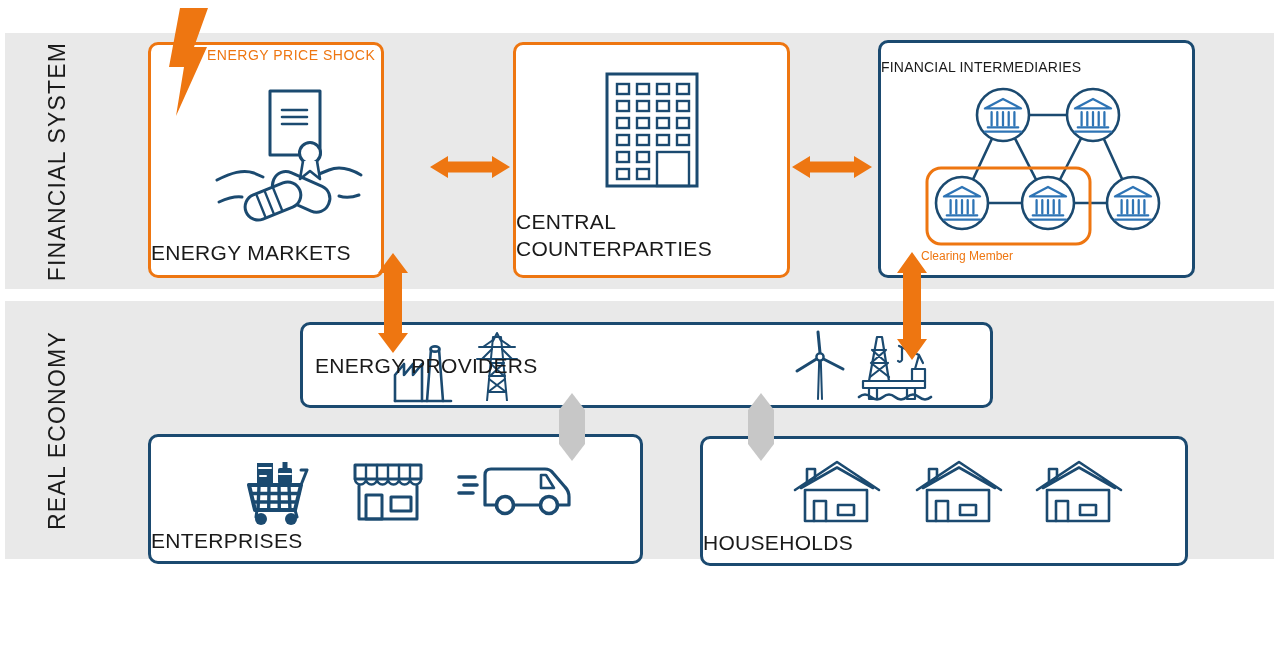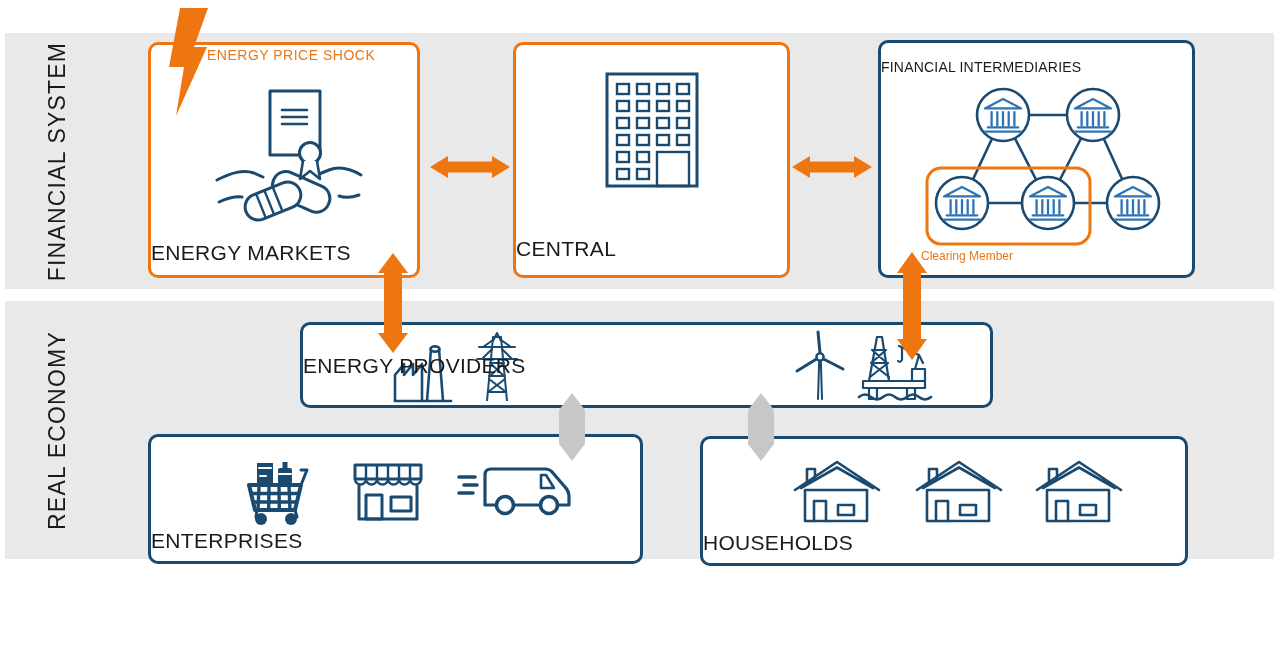--- a/index.html
+++ b/index.html
@@ -15,21 +15,21 @@
   .band{position:absolute;left:5px;width:1269px;background:var(--band-bg);}
   #band-fs{top:33px;height:256px;}
   #band-re{top:301px;height:258px;}
   .band-label-wrap{position:absolute;left:0;top:0;width:105px;height:100%;
     display:flex;align-items:center;justify-content:center;}
   .band-label{transform:rotate(-90deg);white-space:nowrap;font-size:23px;
     letter-spacing:1.2px;color:var(--label-black);}
   .box{position:absolute;background:#fff;border-radius:10px;z-index:2;}
   .box.orange{border:3px solid var(--orange);}
   .box.navy{border:3px solid var(--navy);}
-  #box-energy-markets{left:148px;top:42px;width:272px;height:236px;}
+  #box-energy-markets{left:148px;top:42px;width:236px;height:236px;}
   #box-ccp{left:513px;top:42px;width:277px;height:236px;}
   #box-fi{left:878px;top:40px;width:317px;height:238px;}
   #box-ep{left:300px;top:322px;width:693px;height:86px;}
   #box-ent{left:148px;top:422px;width:495px;height:130px;margin-top:12px;}
   #box-hh{left:700px;top:422px;width:488px;height:130px;margin-top:14px;}
   .box-label{position:absolute;left:0;right:0;text-align:left;font-size:21px;
     letter-spacing:0.3px;color:var(--label-black);}
   .abs{position:absolute;}
   .arrow{position:absolute;z-index:3;}
   #lightning{position:absolute;left:164px;top:8px;z-index:6;}
@@ -110,20 +110,21 @@
           <rect x="13" y="81" width="12" height="10"></rect>
             <rect x="33" y="81" width="12" height="10"></rect>
           <rect x="13" y="98" width="12" height="10"></rect>
             <rect x="33" y="98" width="12" height="10"></rect>
           <rect x="53" y="81" width="32" height="34"></rect>
         </g>
       </g>
     </svg>
     <div class="box-label" id="ccp-label">
       <div>CENTRAL</div>
+      <div>COUNTERPARTIES</div>
     </div>
   </div>
 
   <div class="box navy" id="box-fi">
     <div id="fi-title">FINANCIAL INTERMEDIARIES</div>
     <svg class="abs" style="left:0;top:40px;" width="311" height="166" viewBox="0 0 311 166">
       <defs>
         <symbol id="bank" viewBox="0 0 44 40">
           <g class="stroke-bank" stroke-width="2.4" fill="none" stroke-linecap="round" stroke-linejoin="round">
             <path d="M22,2 L3,12 H41 Z"></path>
@@ -161,21 +162,21 @@
     </svg>
     <svg class="abs" style="left:170px;top:6px;" width="48" height="70" viewBox="0 0 48 70">
       <g class="stroke-navy" stroke-width="2" fill="none" stroke-linecap="round" stroke-linejoin="round">
         <path d="M14,70 L20,6 M34,70 L28,6 M20,6 H28 M20,10 L24,2 L28,10"></path>
         <path d="M6,16 H42 M10,16 L20,9 M38,16 L28,9"></path>
         <path d="M4,28 H44 M9,28 L19,18 M39,28 L29,18"></path>
         <path d="M17,32 H31 M17,32 L31,45 M31,32 L17,45 M16,45 H32"></path>
         <path d="M16,48 L33,61 M32,48 L15,61 M15,61 H33"></path>
       </g>
     </svg>
-    <div class="box-label" style="top:29px;">ENERGY PROVIDERS</div>
+    <div class="box-label" style="top:29px;margin-left:12px;">ENERGY PROVIDERS</div>
     <svg class="abs" style="left:482px;top:4px;" width="70" height="72" viewBox="0 0 70 72">
       <g class="stroke-navy" fill="none" stroke-linecap="round" stroke-linejoin="round">
         <path d="M33,70 L34.2,31 M37,70 L35.8,31" stroke-width="2"></path>
         <path d="M35,24 L33,3" stroke-width="3"></path>
         <path d="M31.5,30 L12,42" stroke-width="3"></path>
         <path d="M38.5,30 L58,40" stroke-width="3"></path>
         <circle cx="35" cy="28" r="3.6" fill="#fff" stroke-width="2.4"></circle>
       </g>
     </svg>
     <svg class="abs" style="left:552px;top:8px;" width="84" height="70" viewBox="0 0 84 70">

